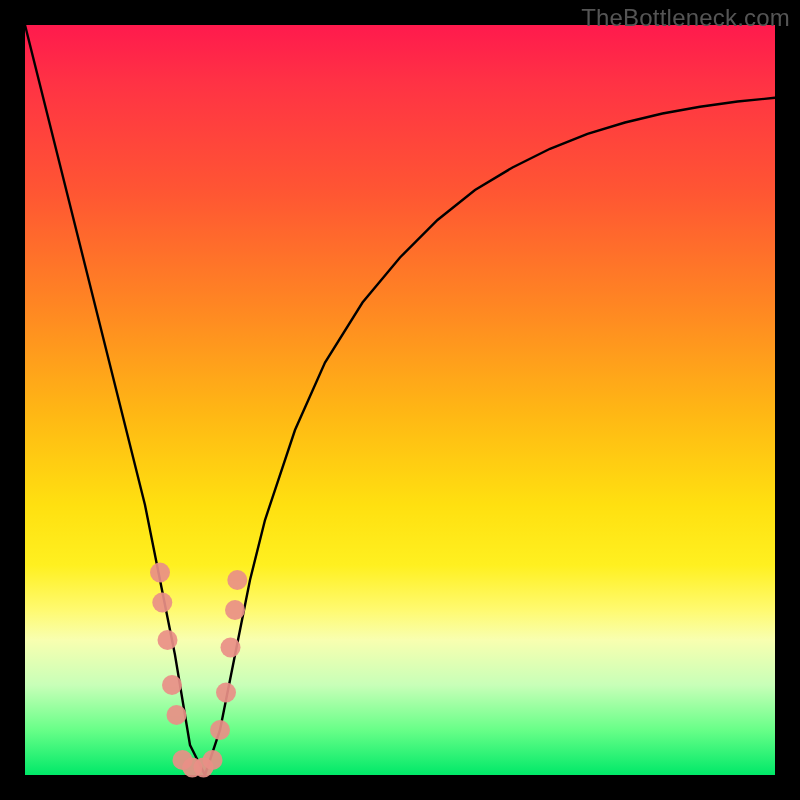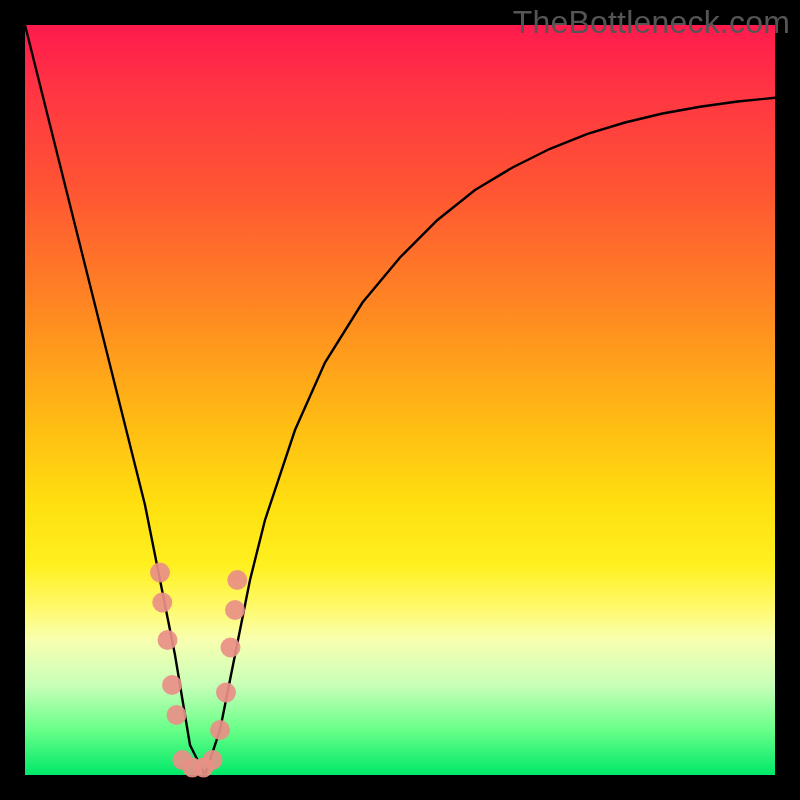--- a/index.html
+++ b/index.html
@@ -37,21 +37,21 @@
       #c8ffb8 88%,
       #68ff88 94%,
       #00e868 100%
     );
   }
   .watermark {
     position: absolute;
     top: 4px;
     right: 10px;
     color: #555;
-    font-size: 32px;
+    font-size: 24px;
     letter-spacing: 0.2px;
     user-select: none;
   }
   svg.curve {
     position: absolute;
     left: 0;
     top: 0;
     width: 750px;
     height: 750px;
     overflow: visible;

